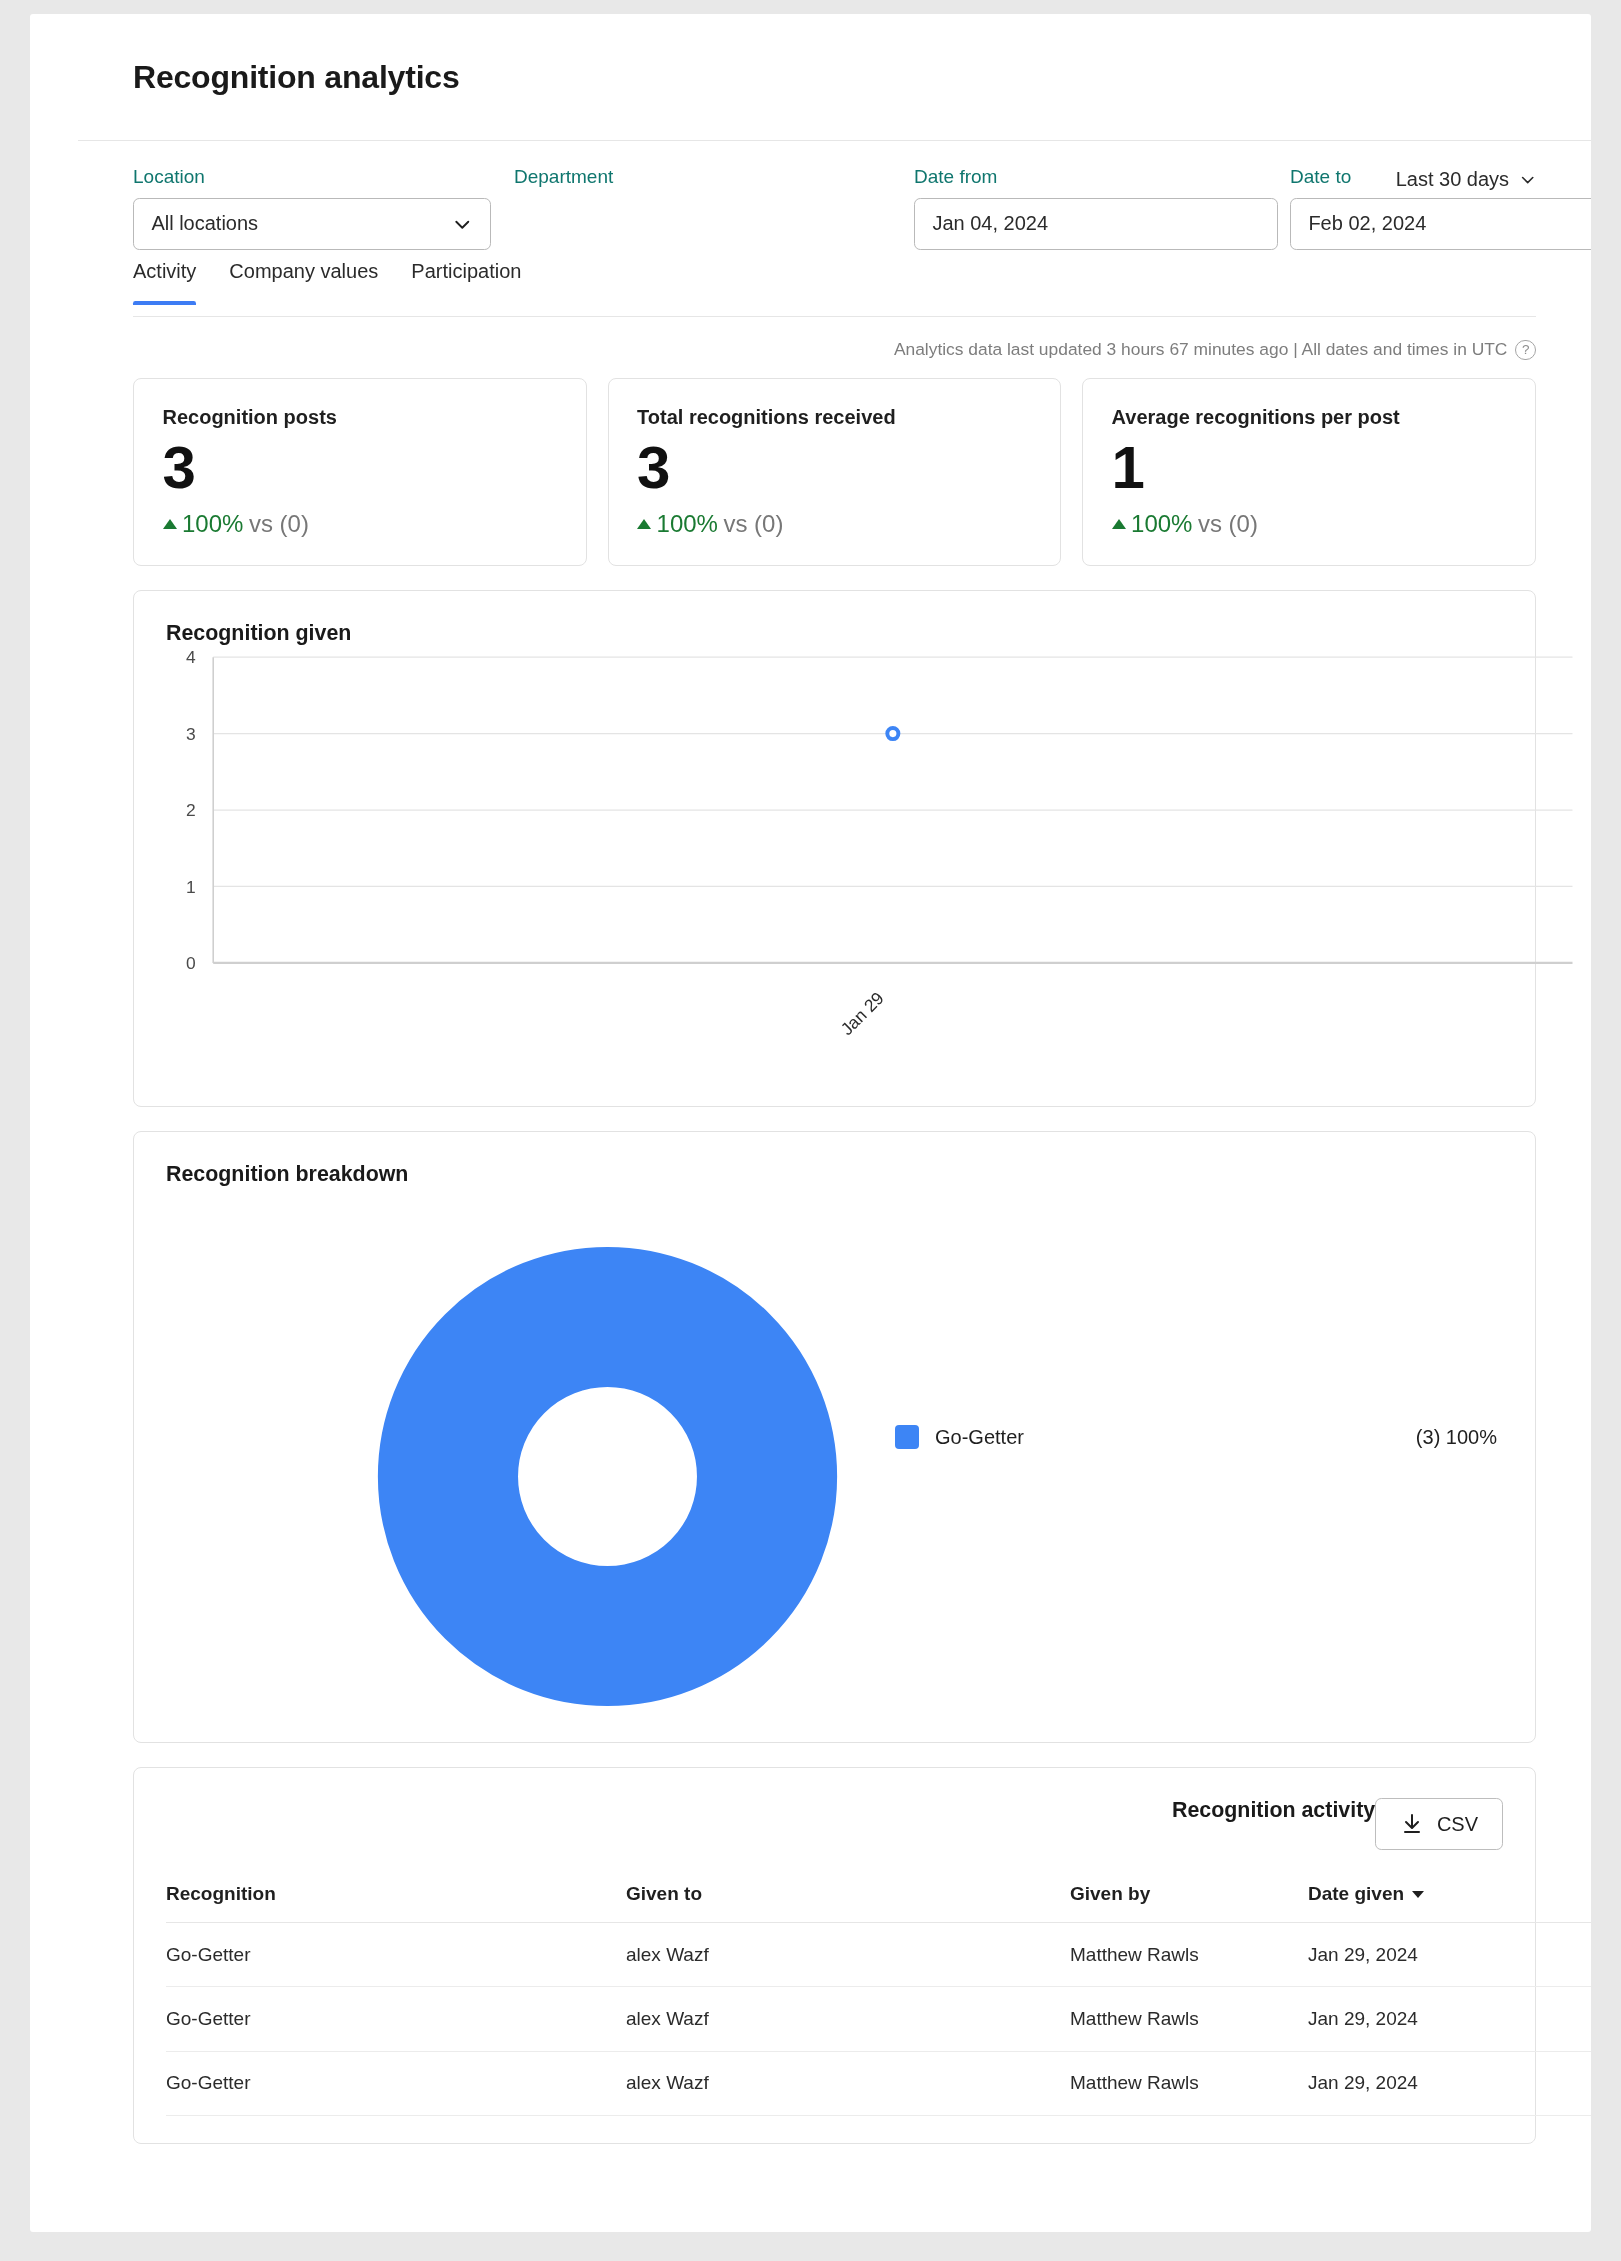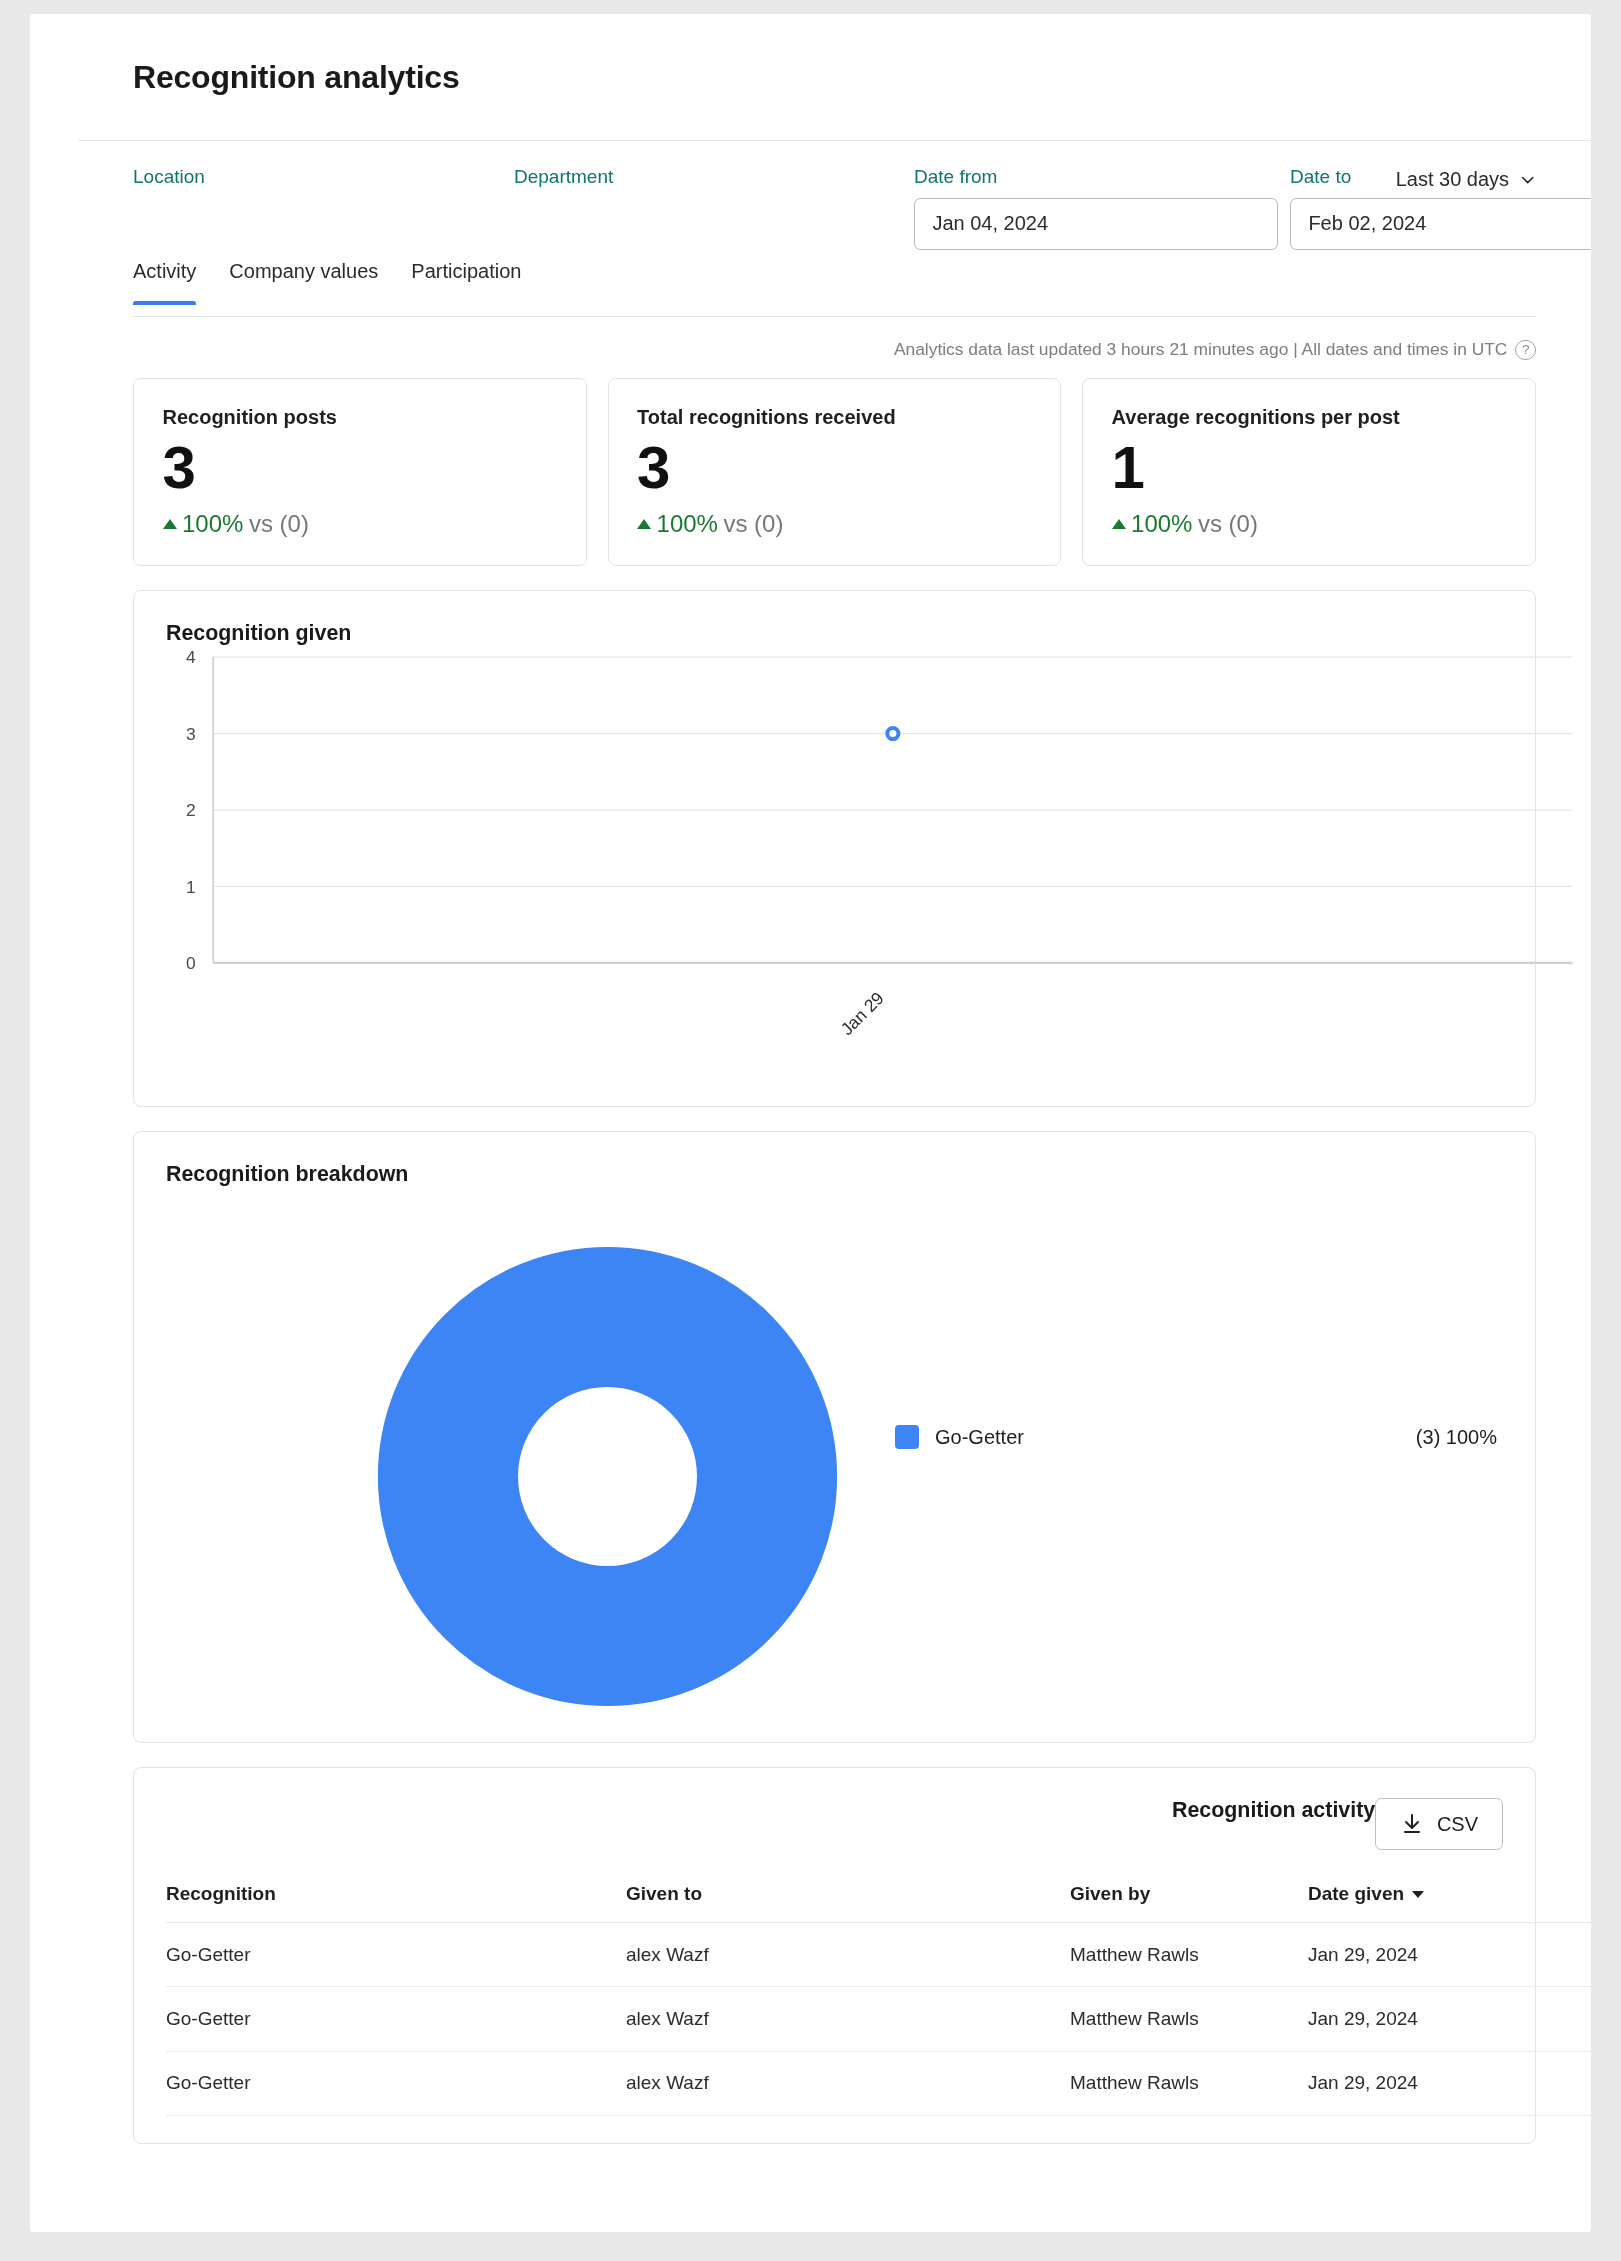--- a/index.html
+++ b/index.html
@@ -300,20 +300,28 @@
 <div class="page-shell">
 
   <div class="page-header">
     <div class="page-title">Recognition analytics</div>
   </div>
 
   <div class="filter-bar">
 
     <div class="filter-group" id="grp-location">
       <span class="filter-label">Location</span>
+      <div class="select-box">
+        <span class="value">All locations</span>
+        <span class="chevron">
+          <svg viewBox="0 0 24 24" width="20.6" height="20.6" fill="none" stroke="#1f1f1f" stroke-width="2.2" stroke-linecap="round" stroke-linejoin="round">
+              <polyline points="5,9 12,16 19,9"></polyline>
+            </svg>
+        </span>
+      </div>
     </div>
 
     <div class="filter-group" id="grp-department">
       <span class="filter-label">Department</span>
     </div>
 
     <div class="filter-group" id="grp-datefrom">
       <span class="filter-label">Date from</span>
       <div class="date-box">
         <span class="value">Jan 04, 2024</span>
@@ -337,21 +345,21 @@
     </div>
   </div>
 
   <div class="tabs">
     <div class="tab active">Activity</div>
     <div class="tab">Company values</div>
     <div class="tab">Participation</div>
   </div>
 
   <div class="meta-line">
-    <span>Analytics data last updated 3 hours 21 minutes ago | All dates and times in UTC</span>
+    <span>Analytics data last updated 3 hours 67 minutes ago | All dates and times in UTC</span>
     <span class="help-icon">?</span>
   </div>
 
   <div class="stat-row">
     <div class="stat-card">
       <div class="stat-title">Recognition posts</div>
       <div class="stat-value">3</div>
       <div class="stat-delta">
         <span class="delta-arrow"></span>
         <span class="delta-pct">100%</span>

